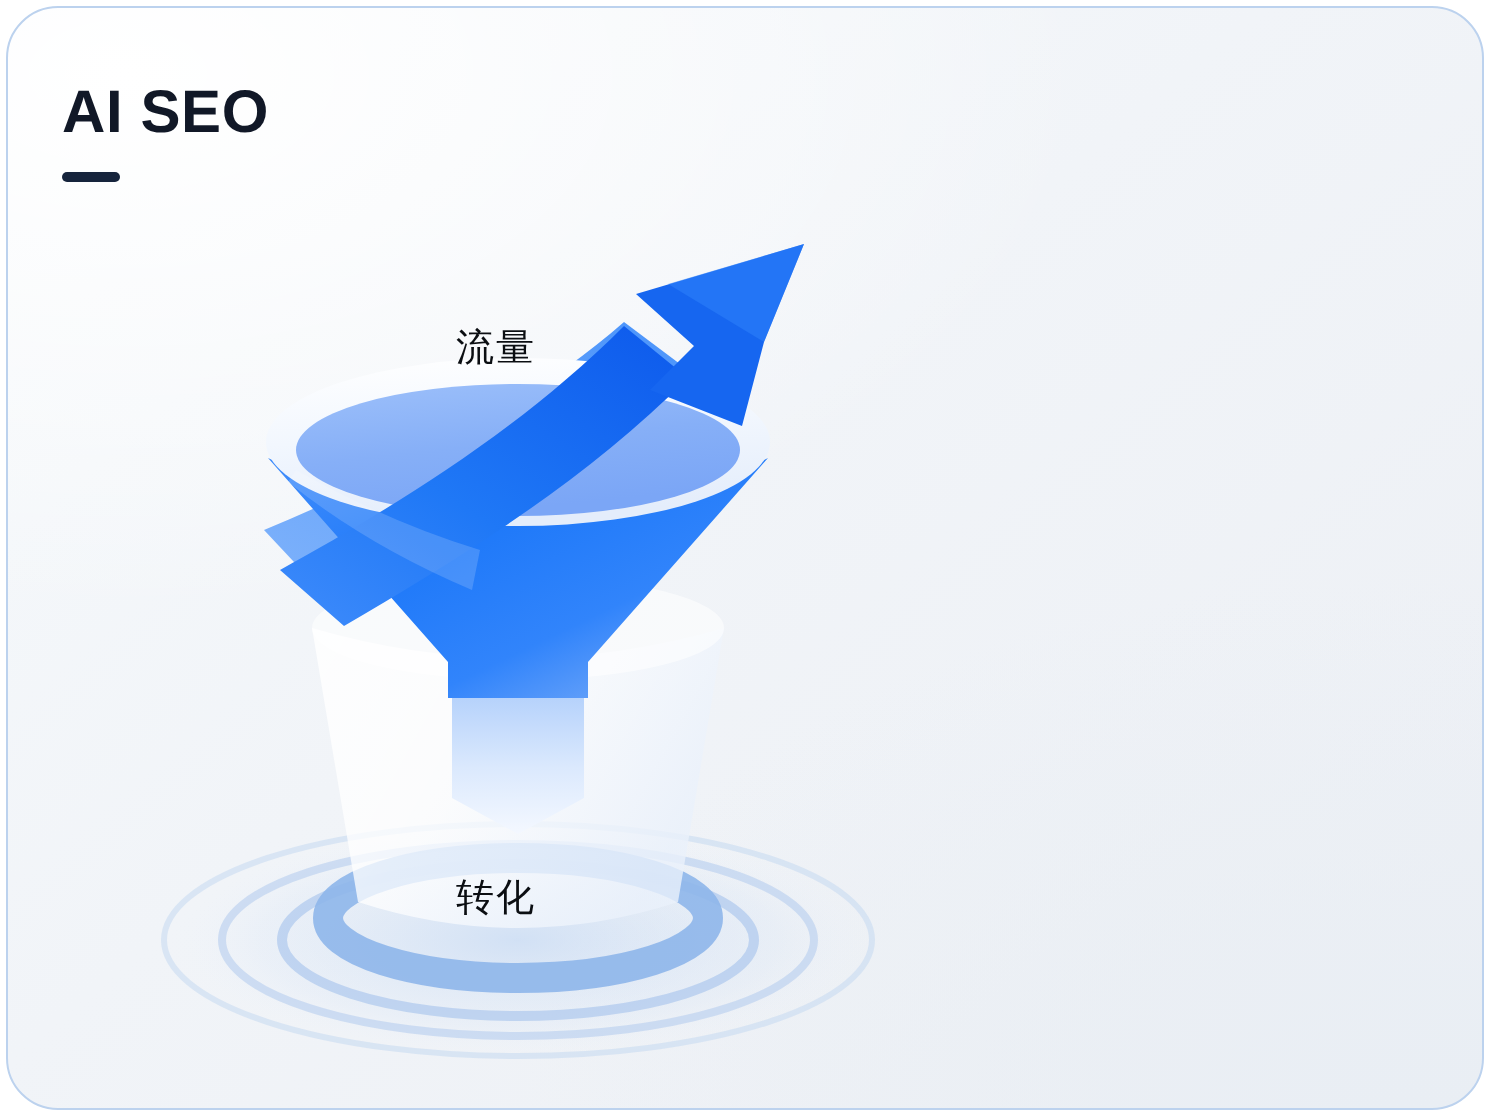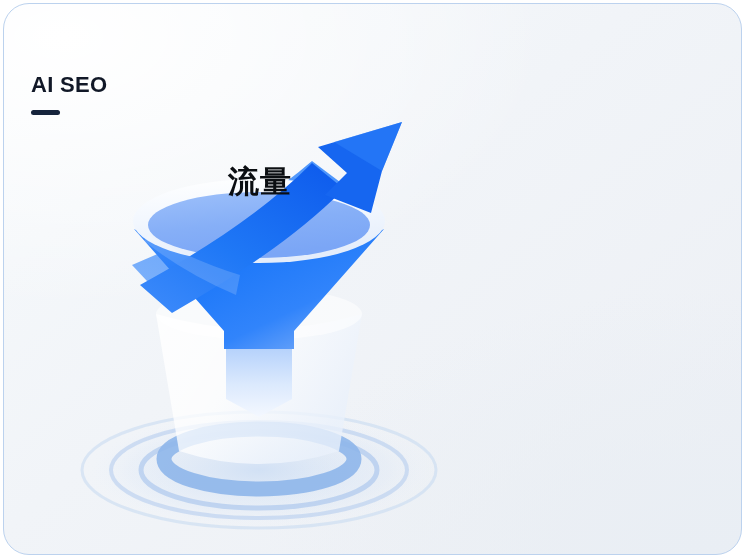--- a/index.html
+++ b/index.html
@@ -30,27 +30,26 @@
     overflow: hidden;
   }
 
   
   #title-block {
     position: absolute;
     left: 27px;
     top: 38px;
   }
   #page-title {
-    font-size: 22px;
+    font-size: 30px;
     font-weight: bold;
     letter-spacing: 0.3px;
     color: #111827;
     line-height: 1;
     white-space: nowrap;
-    margin-top: 32px;
   }
   #title-underline {
     margin-top: 14px;
     width: 29px;
     height: 5px;
     border-radius: 2.5px;
     background: #16243c;
   }
 
   
@@ -61,22 +60,22 @@
     font-size: 25px;
     font-weight: bold;
     color: #0b0e12;
     letter-spacing: 0.5px;
     white-space: nowrap;
   }
 
   
   .funnel-label {
     position: absolute;
-    font-size: 31px;
-    font-weight: bold;
+    font-size: 19px;
+    font-weight: normal;
     color: #0b0e12;
     letter-spacing: 1px;
     white-space: nowrap;
   }
   #label-traffic { left: 224px; top: 157px; }
   #label-convert { left: 224px; top: 432px; }
 
   
   #funnel-art {
     position: absolute;
@@ -168,15 +167,16 @@
                L300 90
                C248 142 186 180 128 214 Z" fill="url(#gArrow)"></path>
       <path d="M358 23 L274 48 L303 74 L281 96 L327 114 L338 72 Z" fill="#1666f0"></path>
       <path d="M358 23 L290 43 L338 72 Z" fill="#2f84fb" opacity="0.5"></path>
 
       <path d="M104 136 Q150 162 196 176 L192 196 Q140 174 100 142 Z" fill="#ffffff" opacity="0.16"></path>
     </svg>
   </div>
 
   <div class="funnel-label" id="label-traffic">流量</div>
+  <div class="funnel-label" id="label-convert">转化</div>
 
 
 </div>
 
 </body></html>

